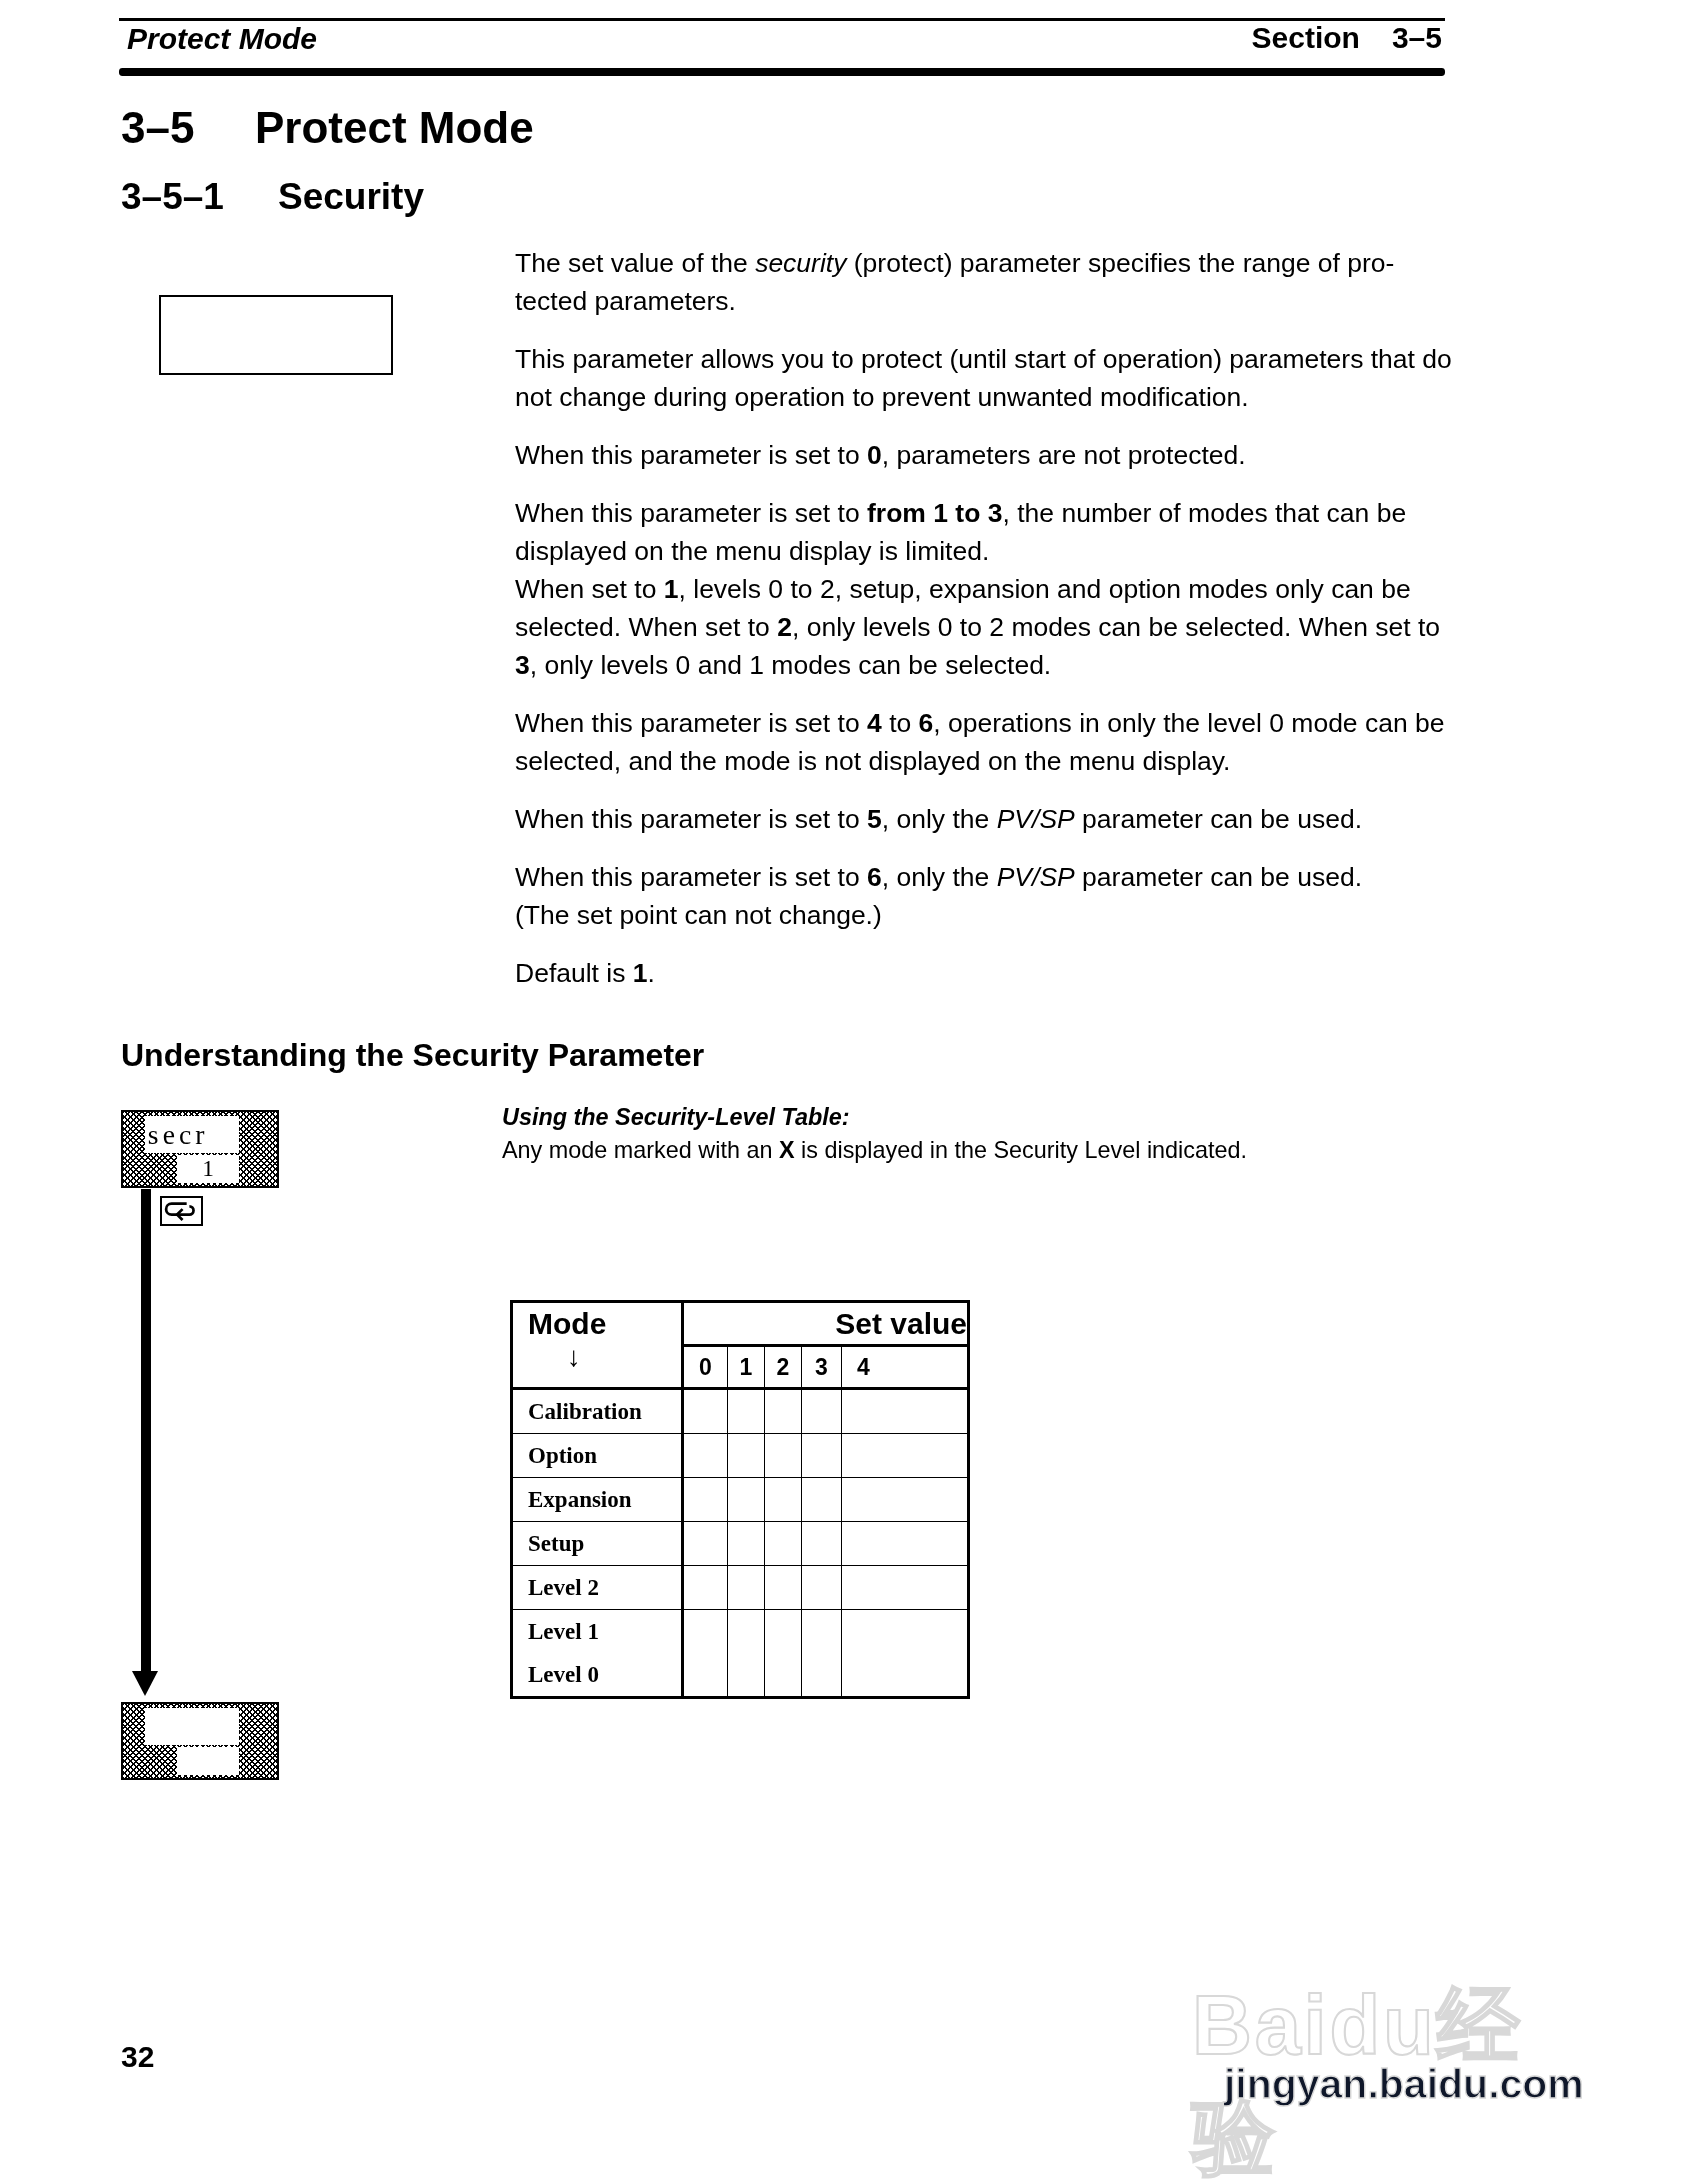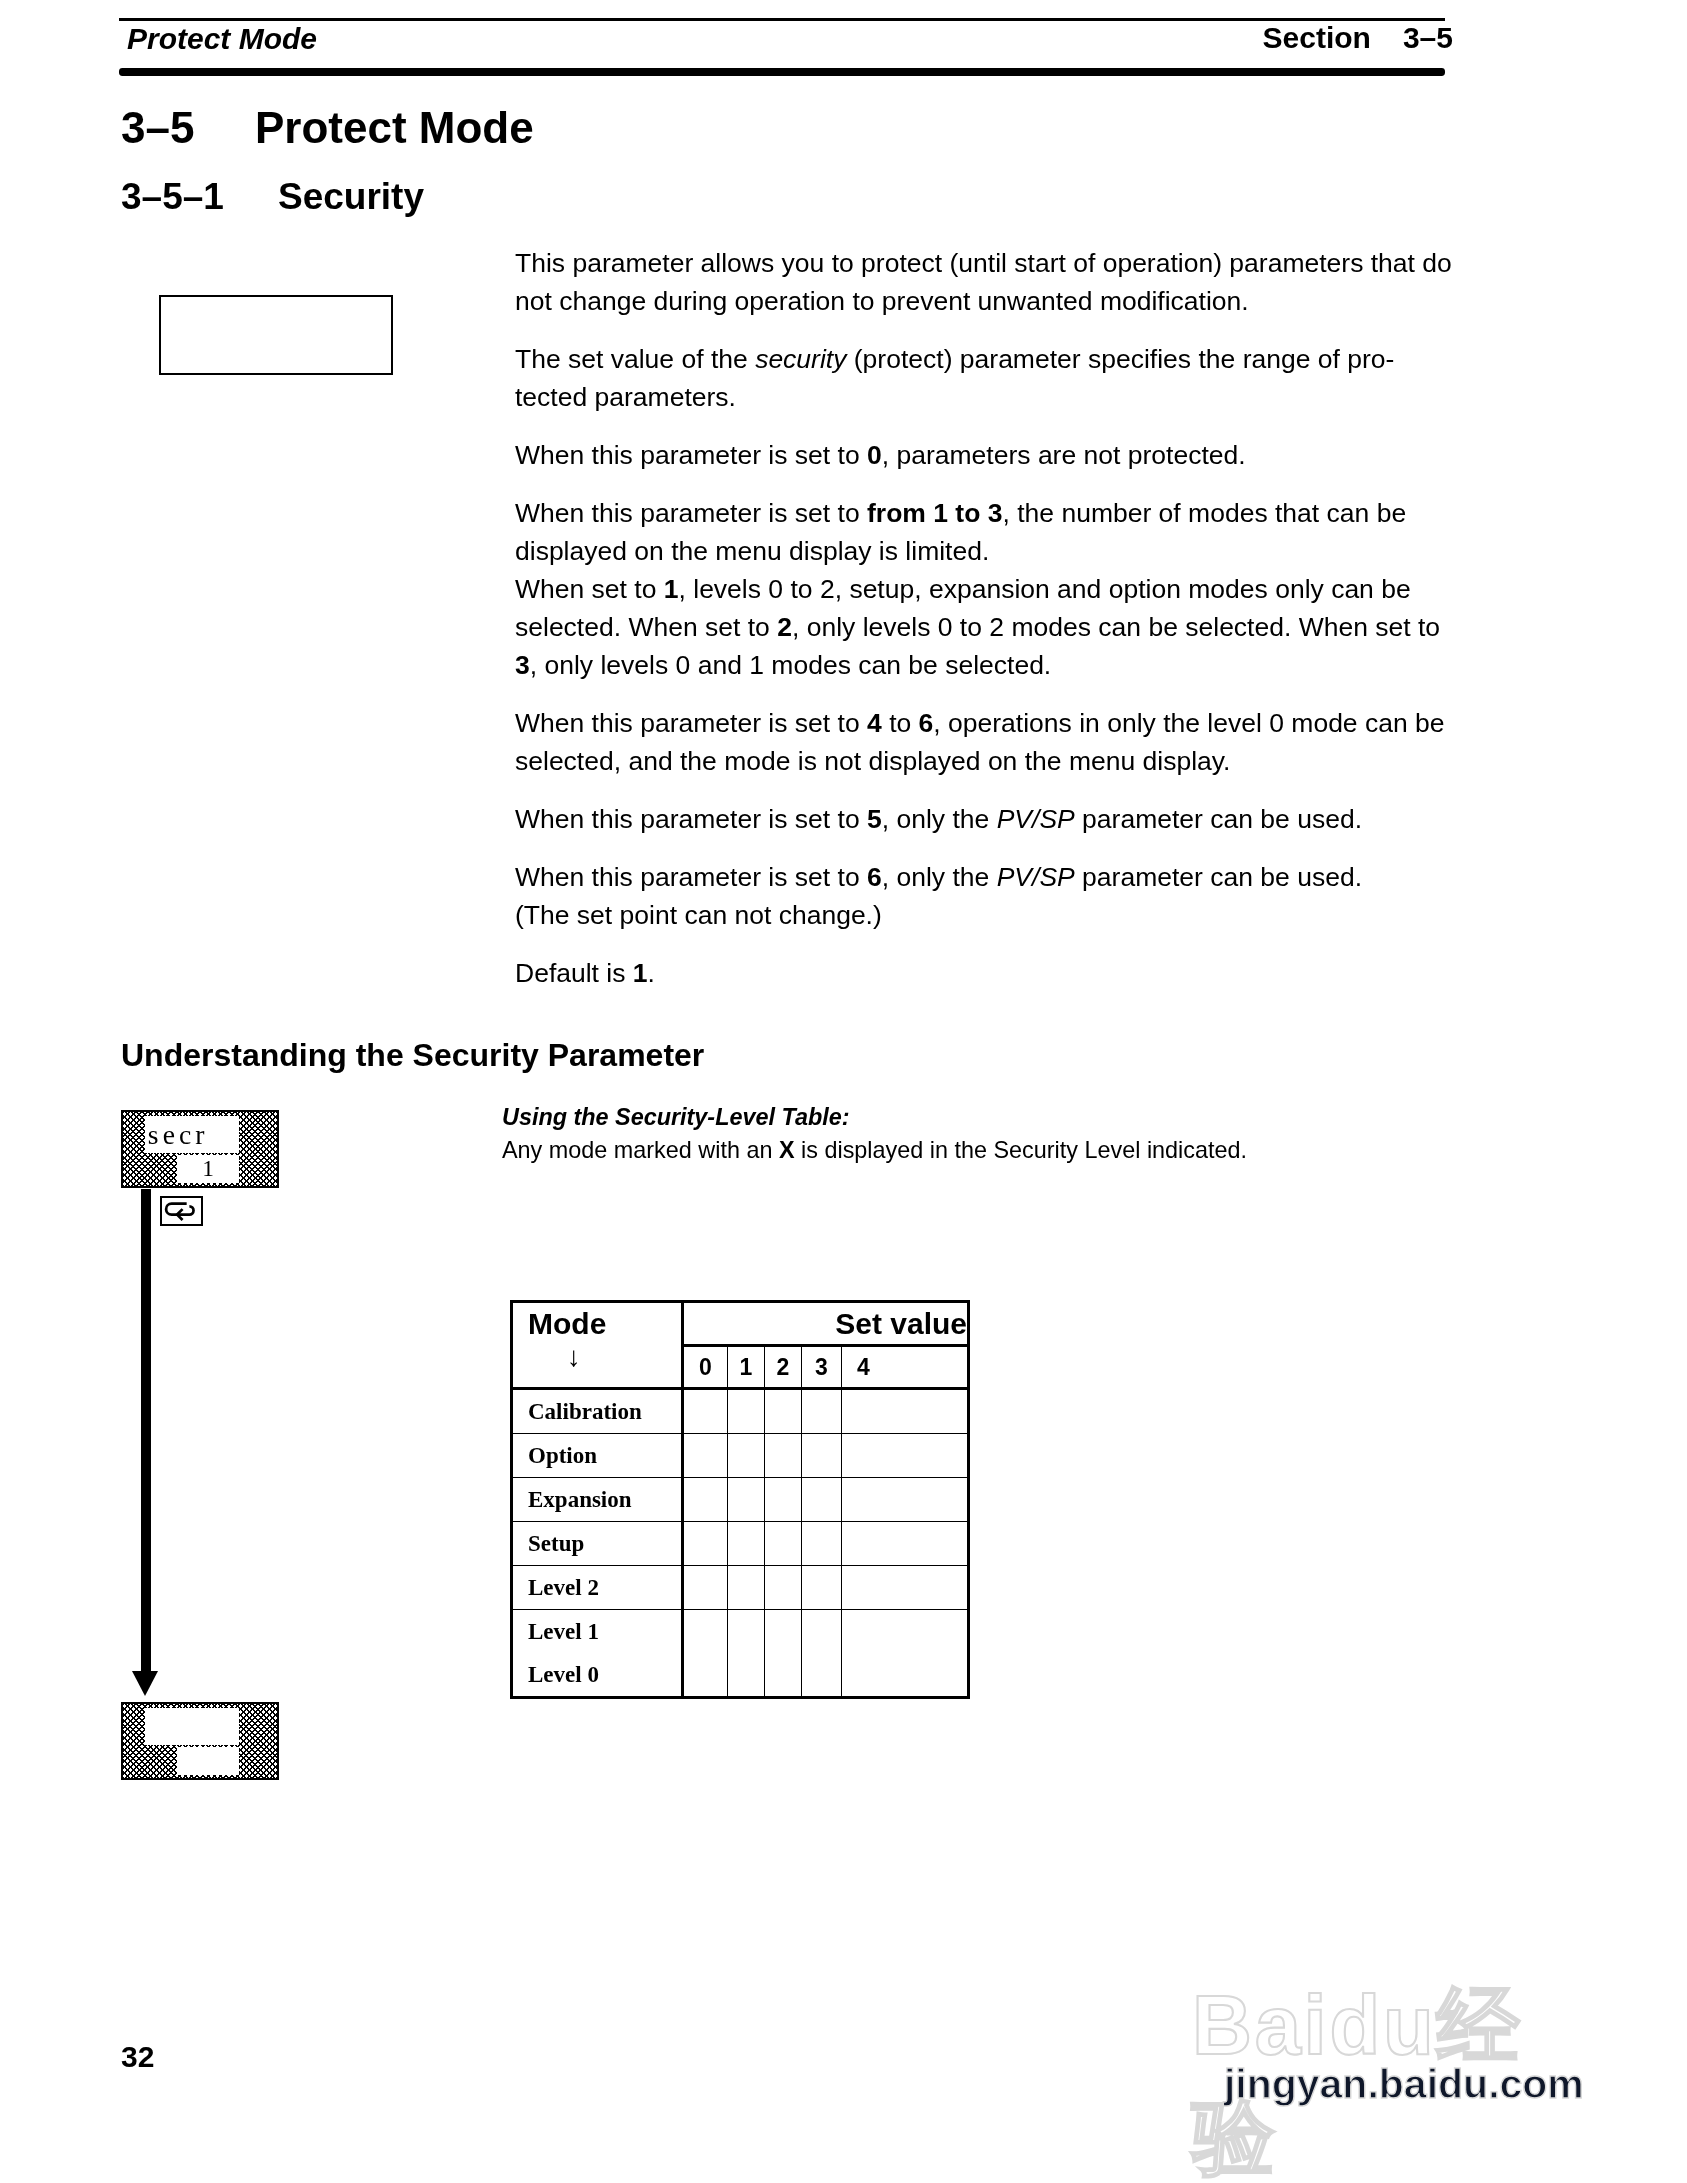--- a/index.html
+++ b/index.html
@@ -2,21 +2,21 @@
 <html style="font-size:11px"><head>
 <meta charset="utf-8">
 <style>
   html, body { margin:0; padding:0; background:#ffffff; }
   body { width:1687px; height:2183px; position:relative; overflow:hidden; color:#000;
          font-family:"Liberation Sans", sans-serif; }
   .abs { position:absolute; }
   .rule-thin { left:119px; width:1326px; top:18px; height:2.8px; background:#000; }
   .rule-thick { left:119px; width:1326px; top:68px; height:7.6px; background:#000; border-radius:3.4px; }
   .hdr-left { left:127px; top:22px; font-size:30px; font-weight:bold; font-style:italic; }
-  .hdr-right { right:234px; top:20.7px; font-size:30px; font-weight:bold; }
+  .hdr-right { right:245px; top:20.7px; font-size:30px; font-weight:bold; }
   .hdr-right span + span { margin-left:32px; }
   .h1 { left:121px; top:103px; font-size:44px; font-weight:bold; }
   .h1 .num { display:inline-block; width:134px; }
   .h2 { left:121px; top:176px; font-size:37px; font-weight:bold; }
   .h2 .num { display:inline-block; width:157px; }
   .param-box { left:159px; top:295px; width:230px; height:76px; border:2.8px solid #000; }
   .body-col { left:515px; top:244px; width:937px; font-size:26.5px; line-height:38px; }
   .body-col p { margin:0 0 20px 0; }
   .body-col p.tight { margin-bottom:0; }
   .h3 { left:121px; top:1037px; font-size:32px; font-weight:bold; }
@@ -73,22 +73,22 @@
 <div class="abs h1">
   <span class="num">3–5</span><span>Protect Mode</span>
 </div>
 <div class="abs h2">
   <span class="num">3–5–1</span><span>Security</span>
 </div>
 
 <div class="abs param-box"></div>
 
 <div class="abs body-col">
+  <p><span>The set value of the </span><i>security</i><span> (protect) parameter specifies the range of pro-tected parameters.</span></p>
   <p>This parameter allows you to protect (until start of operation) parameters that do not change during operation to prevent unwanted modification.</p>
-  <p><span>The set value of the </span><i>security</i><span> (protect) parameter specifies the range of pro-tected parameters.</span></p>
   <p><span>When this parameter is set to </span><b>0</b><span>, parameters are not protected.</span></p>
   <p class="tight"><span>When this parameter is set to </span><b>from 1 to 3</b><span>, the number of modes that can be displayed on the menu display is limited.</span></p>
   <p><span>When set to </span><b>1</b><span>, levels 0 to 2, setup, expansion and option modes only can be selected. When set to </span><b>2</b><span>, only levels 0 to 2 modes can be selected. When set to </span><b>3</b><span>, only levels 0 and 1 modes can be selected.</span></p>
   <p><span>When this parameter is set to </span><b>4</b><span> to </span><b>6</b><span>, operations in only the level 0 mode can be selected, and the mode is not displayed on the menu display.</span></p>
   <p><span>When this parameter is set to </span><b>5</b><span>, only the </span><i>PV/SP</i><span> parameter can be used.</span></p>
   <p><span>When this parameter is set to </span><b>6</b><span>, only the </span><i>PV/SP</i><span> parameter can be used.</span><br><span>(The set point can not change.)</span></p>
   <p><span>Default is </span><b>1</b><span>.</span></p>
 </div>
 
 <div class="abs h3">Understanding the Security Parameter</div>

